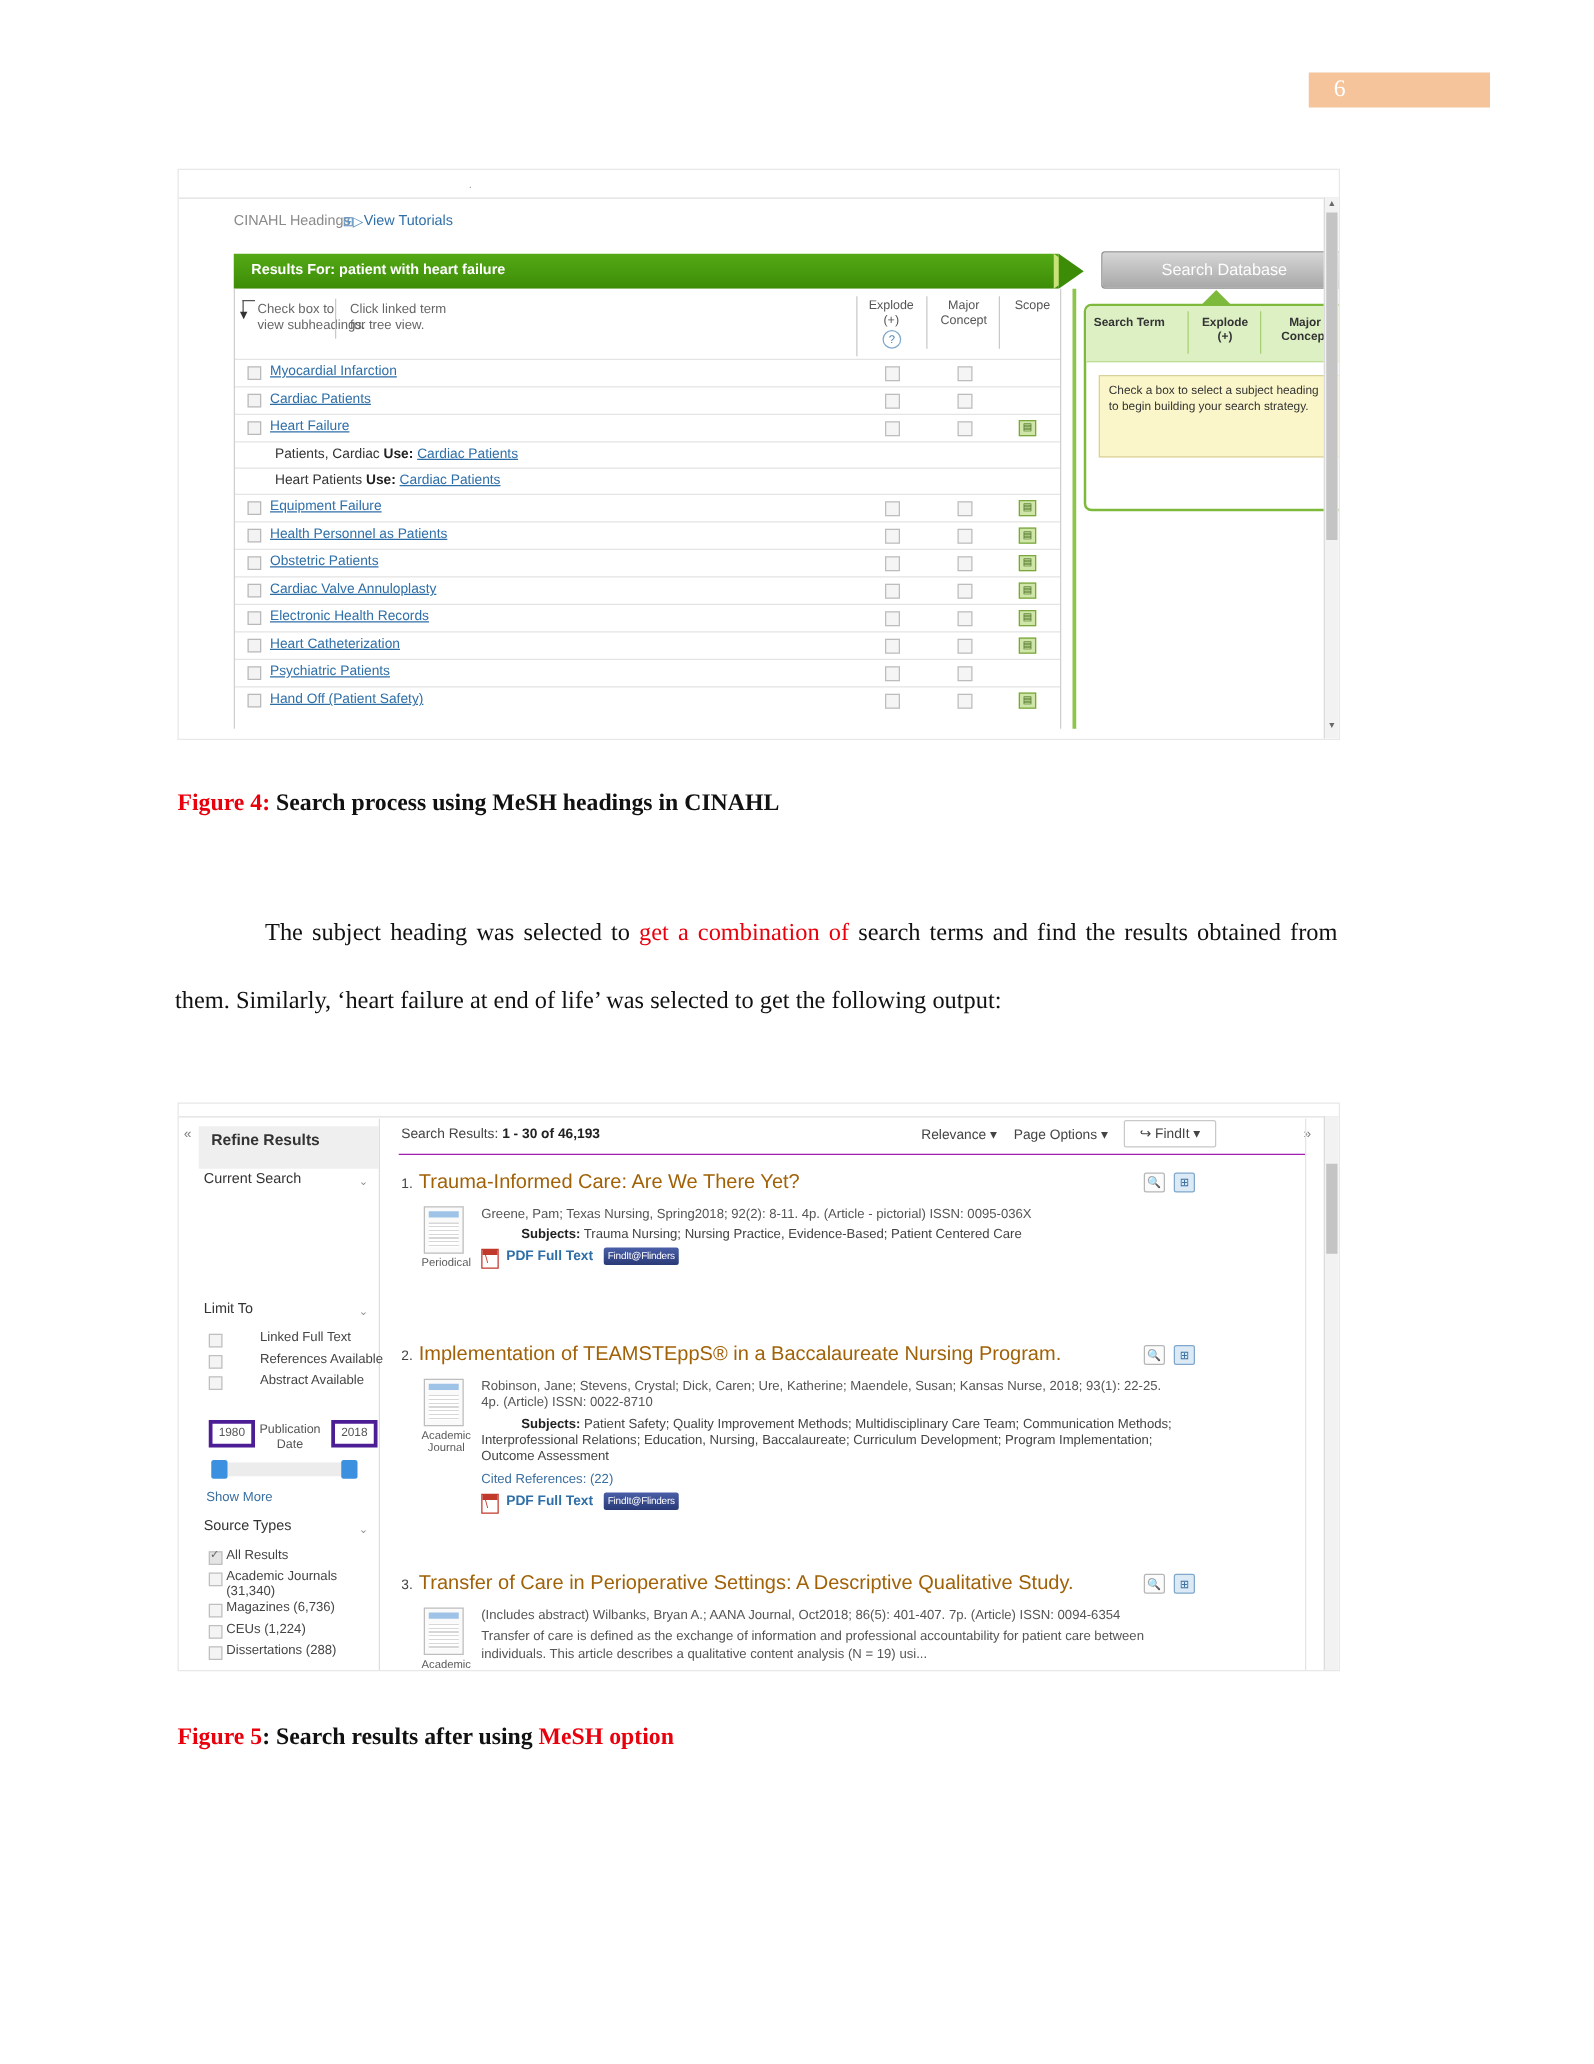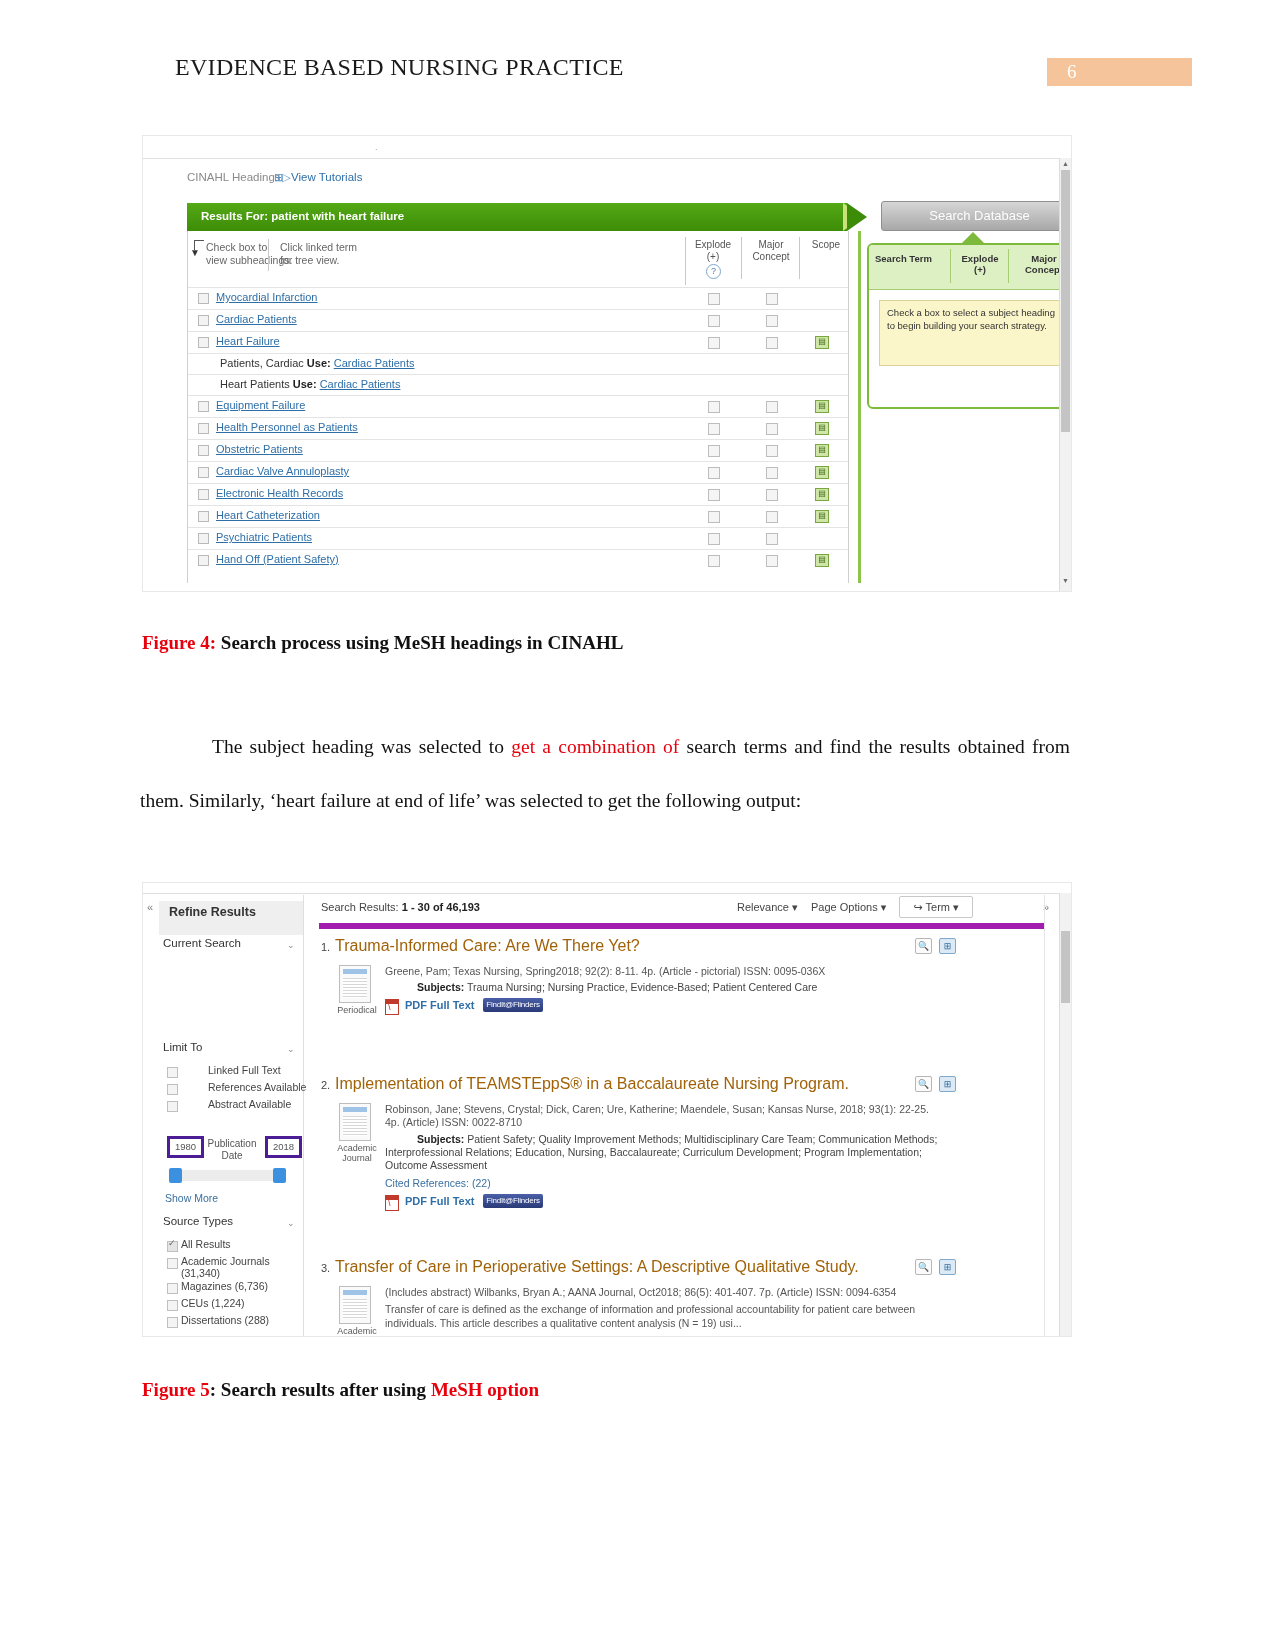--- a/index.html
+++ b/index.html
@@ -566,21 +566,21 @@
   .results-main {
     position: absolute;
     left: 176px; top: 12px;
     width: 725px;
     height: 441px;
   }
   .res-toolbar {
     position: absolute;
     left: 0; top: 0;
     width: 725px; height: 28px;
-    border-bottom: 6px solid #a21caf;
+    border-bottom: 1px solid #a21caf;
   }
   .res-count {
     position: absolute;
     left: 2px; top: 6px;
     font-size: 11px;
     color: #444;
   }
   .res-count b { color: #222; }
   .tb-item {
     position: absolute;
@@ -774,21 +774,20 @@
     position: absolute;
     left: 901px; top: 12px;
     width: 1px; height: 441px;
     background: #e4e4e4;
   }
 </style>
 </head>
 <body>
 
 <div class="page-header">
-  <div class="doc-title">EVIDENCE BASED NURSING PRACTICE</div>
   <div class="page-num-box">
     <span class="page-num">6</span>
   </div>
 </div>
 
 <div class="fig4">
   <div class="fig4-dot">.</div>
   <div class="fig4-topline"></div>
   <div class="fig4-crumb">CINAHL Headings</div>
   <div class="fig4-tut-icon">⊞▷</div>
@@ -991,21 +990,21 @@
           <span class="stx">Dissertations (288)</span>
         </div>
       </div>
   </div>
 
   <div class="results-main">
     <div class="res-toolbar">
       <div class="res-count"><span>Search Results: </span><b>1 - 30 of 46,193</b></div>
       <div class="tb-item tb-relevance"><span>Relevance</span> <span>▾</span></div>
       <div class="tb-item tb-pageopt"><span>Page Options</span> <span>▾</span></div>
-      <div class="tb-share"><span>↪</span> <span>Term</span> <span>▾</span></div>
+      <div class="tb-share"><span>↪</span> <span>FindIt</span> <span>▾</span></div>
     </div>
     <div id="result-list">
         <div class="result" style="top: 42px;">
           <span class="res-num">1.</span>
           <span class="res-title">Trauma-Informed Care: Are We There Yet?</span>
           <span class="res-icons" style="left:596px">
             <span class="icon-preview">🔍</span>
             <span class="icon-folder">⊞</span>
           </span>
           <span class="res-thumb">

